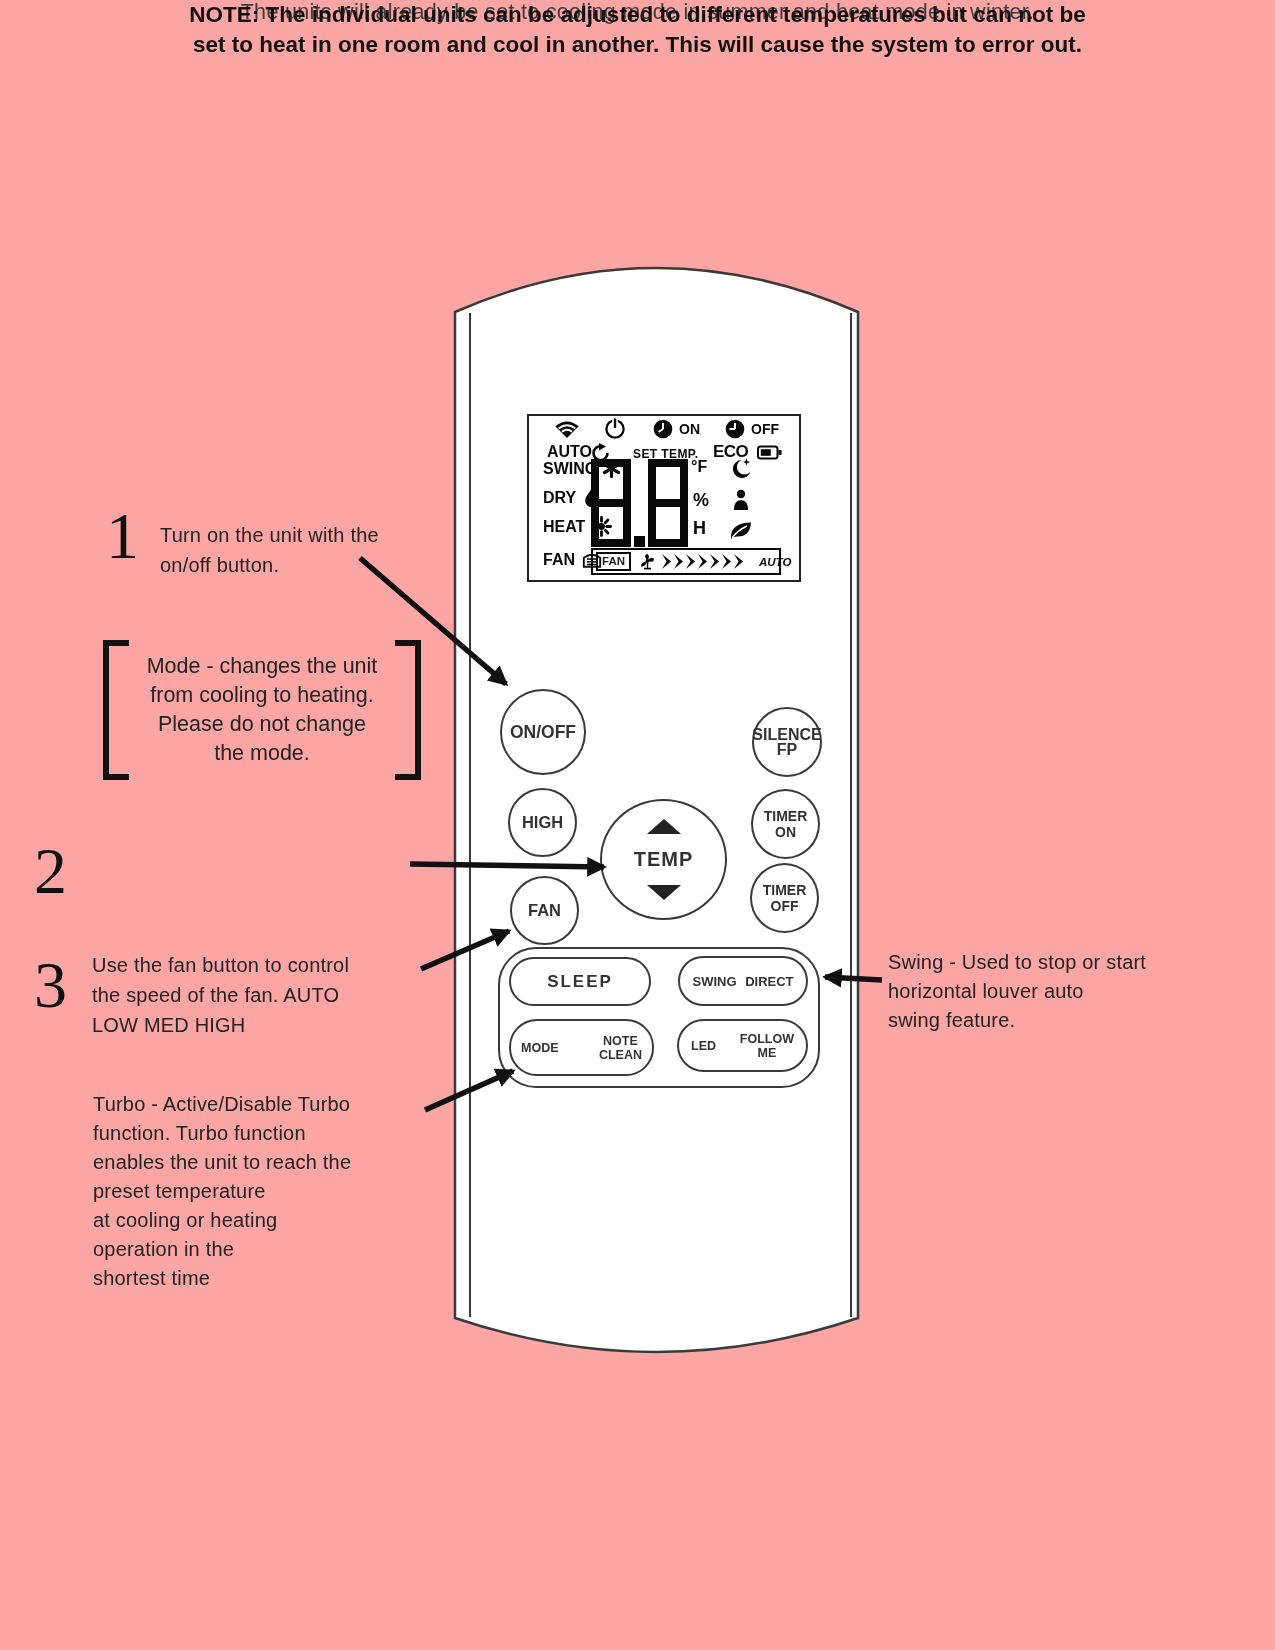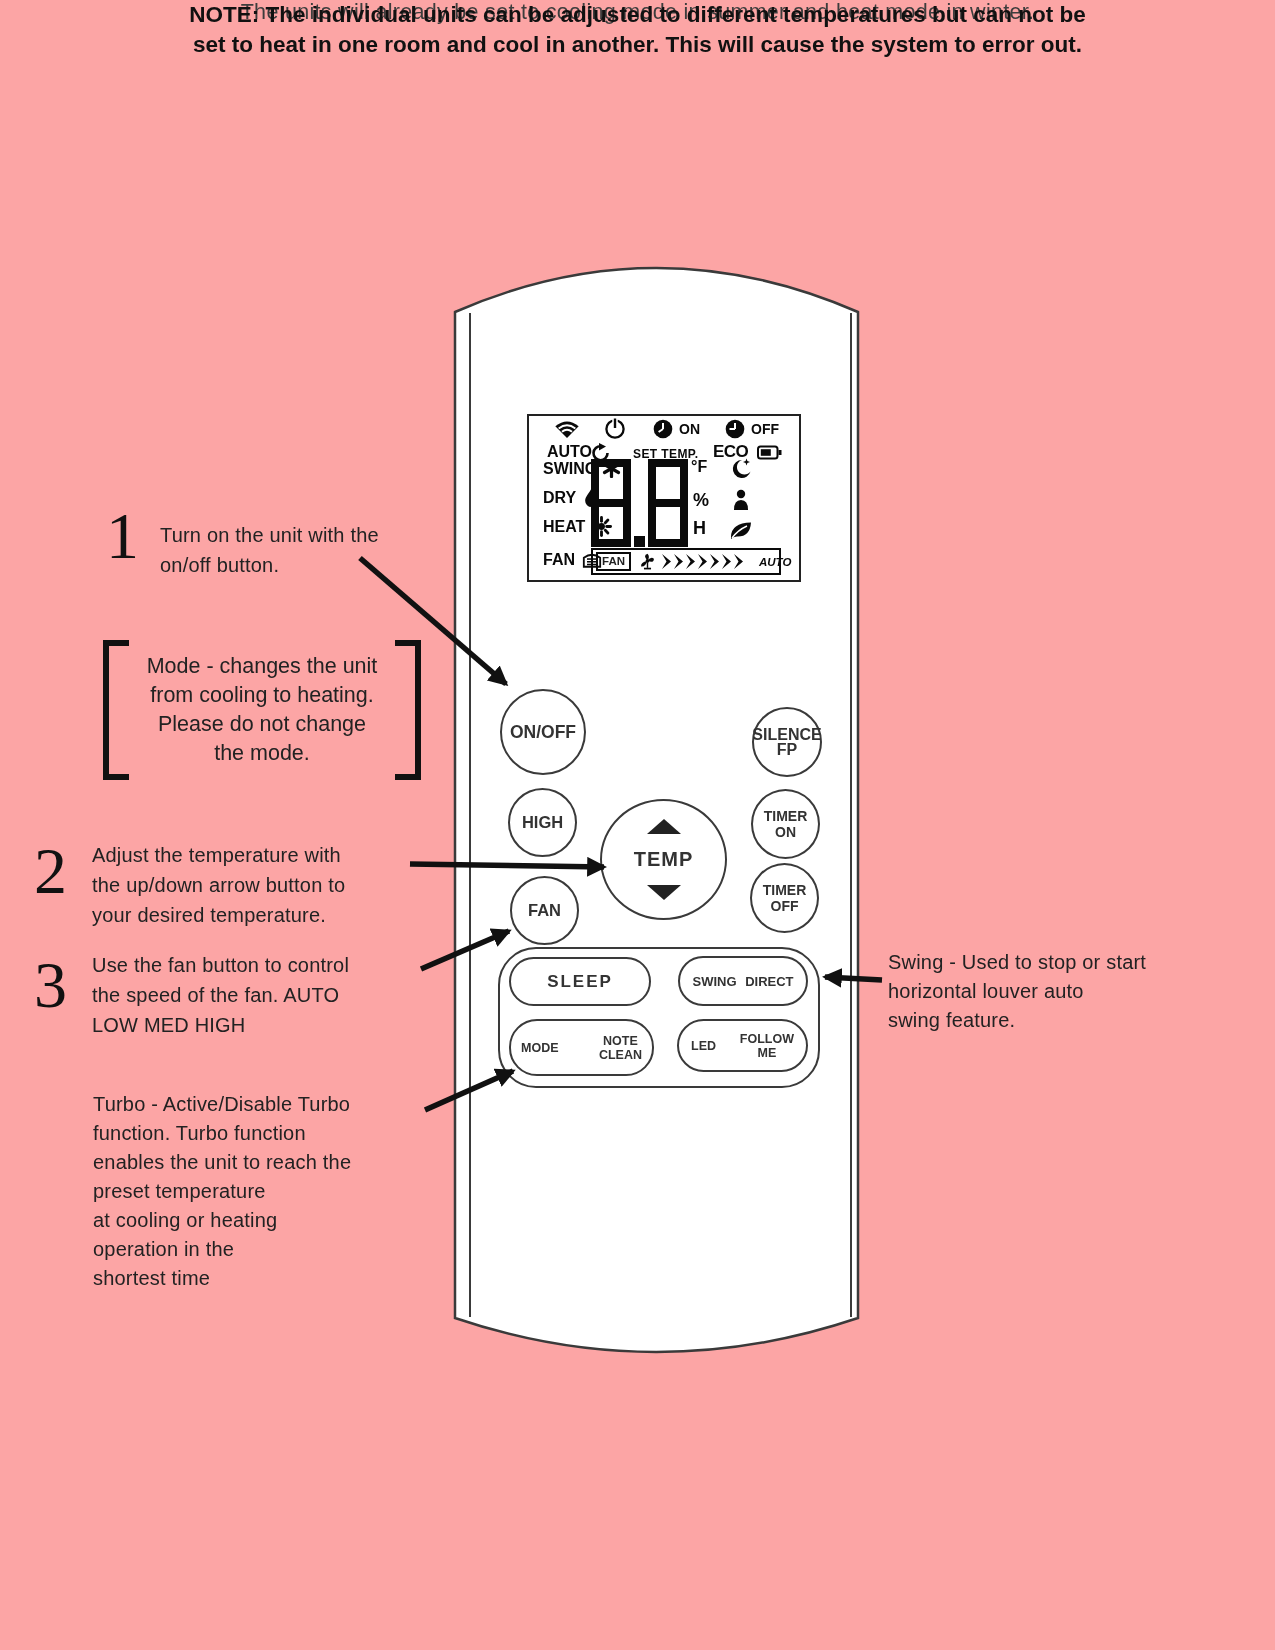--- a/index.html
+++ b/index.html
@@ -72,23 +72,20 @@
   <div class="abs note-box anno">
     <div class="bracket l"></div>
     <div class="bracket r"></div>
     <div class="note-text preline">Mode - changes the unit
 from cooling to heating.
 Please do not change
 the mode.</div>
   </div>
 
   <div class="abs step-num anno" style="left:34px;top:838px;">2</div>
-  <div class="abs step-text preline anno" style="left:92px;top:840px;width:340px;">Adjust the temperature with
-the up/down arrow button to
-your desired temperature.</div>
 
   <div class="abs step-num anno" style="left:34px;top:952px;">3</div>
   <div class="abs step-text preline anno" style="left:92px;top:950px;width:340px;">Use the fan button to control
 the speed of the fan. AUTO
 LOW MED HIGH</div>
 
   <div class="abs step-text preline anno" style="left:93px;top:1090px;width:320px;line-height:29px;">Turbo - Active/Disable Turbo
 function. Turbo function
 enables the unit to reach the
 preset temperature

